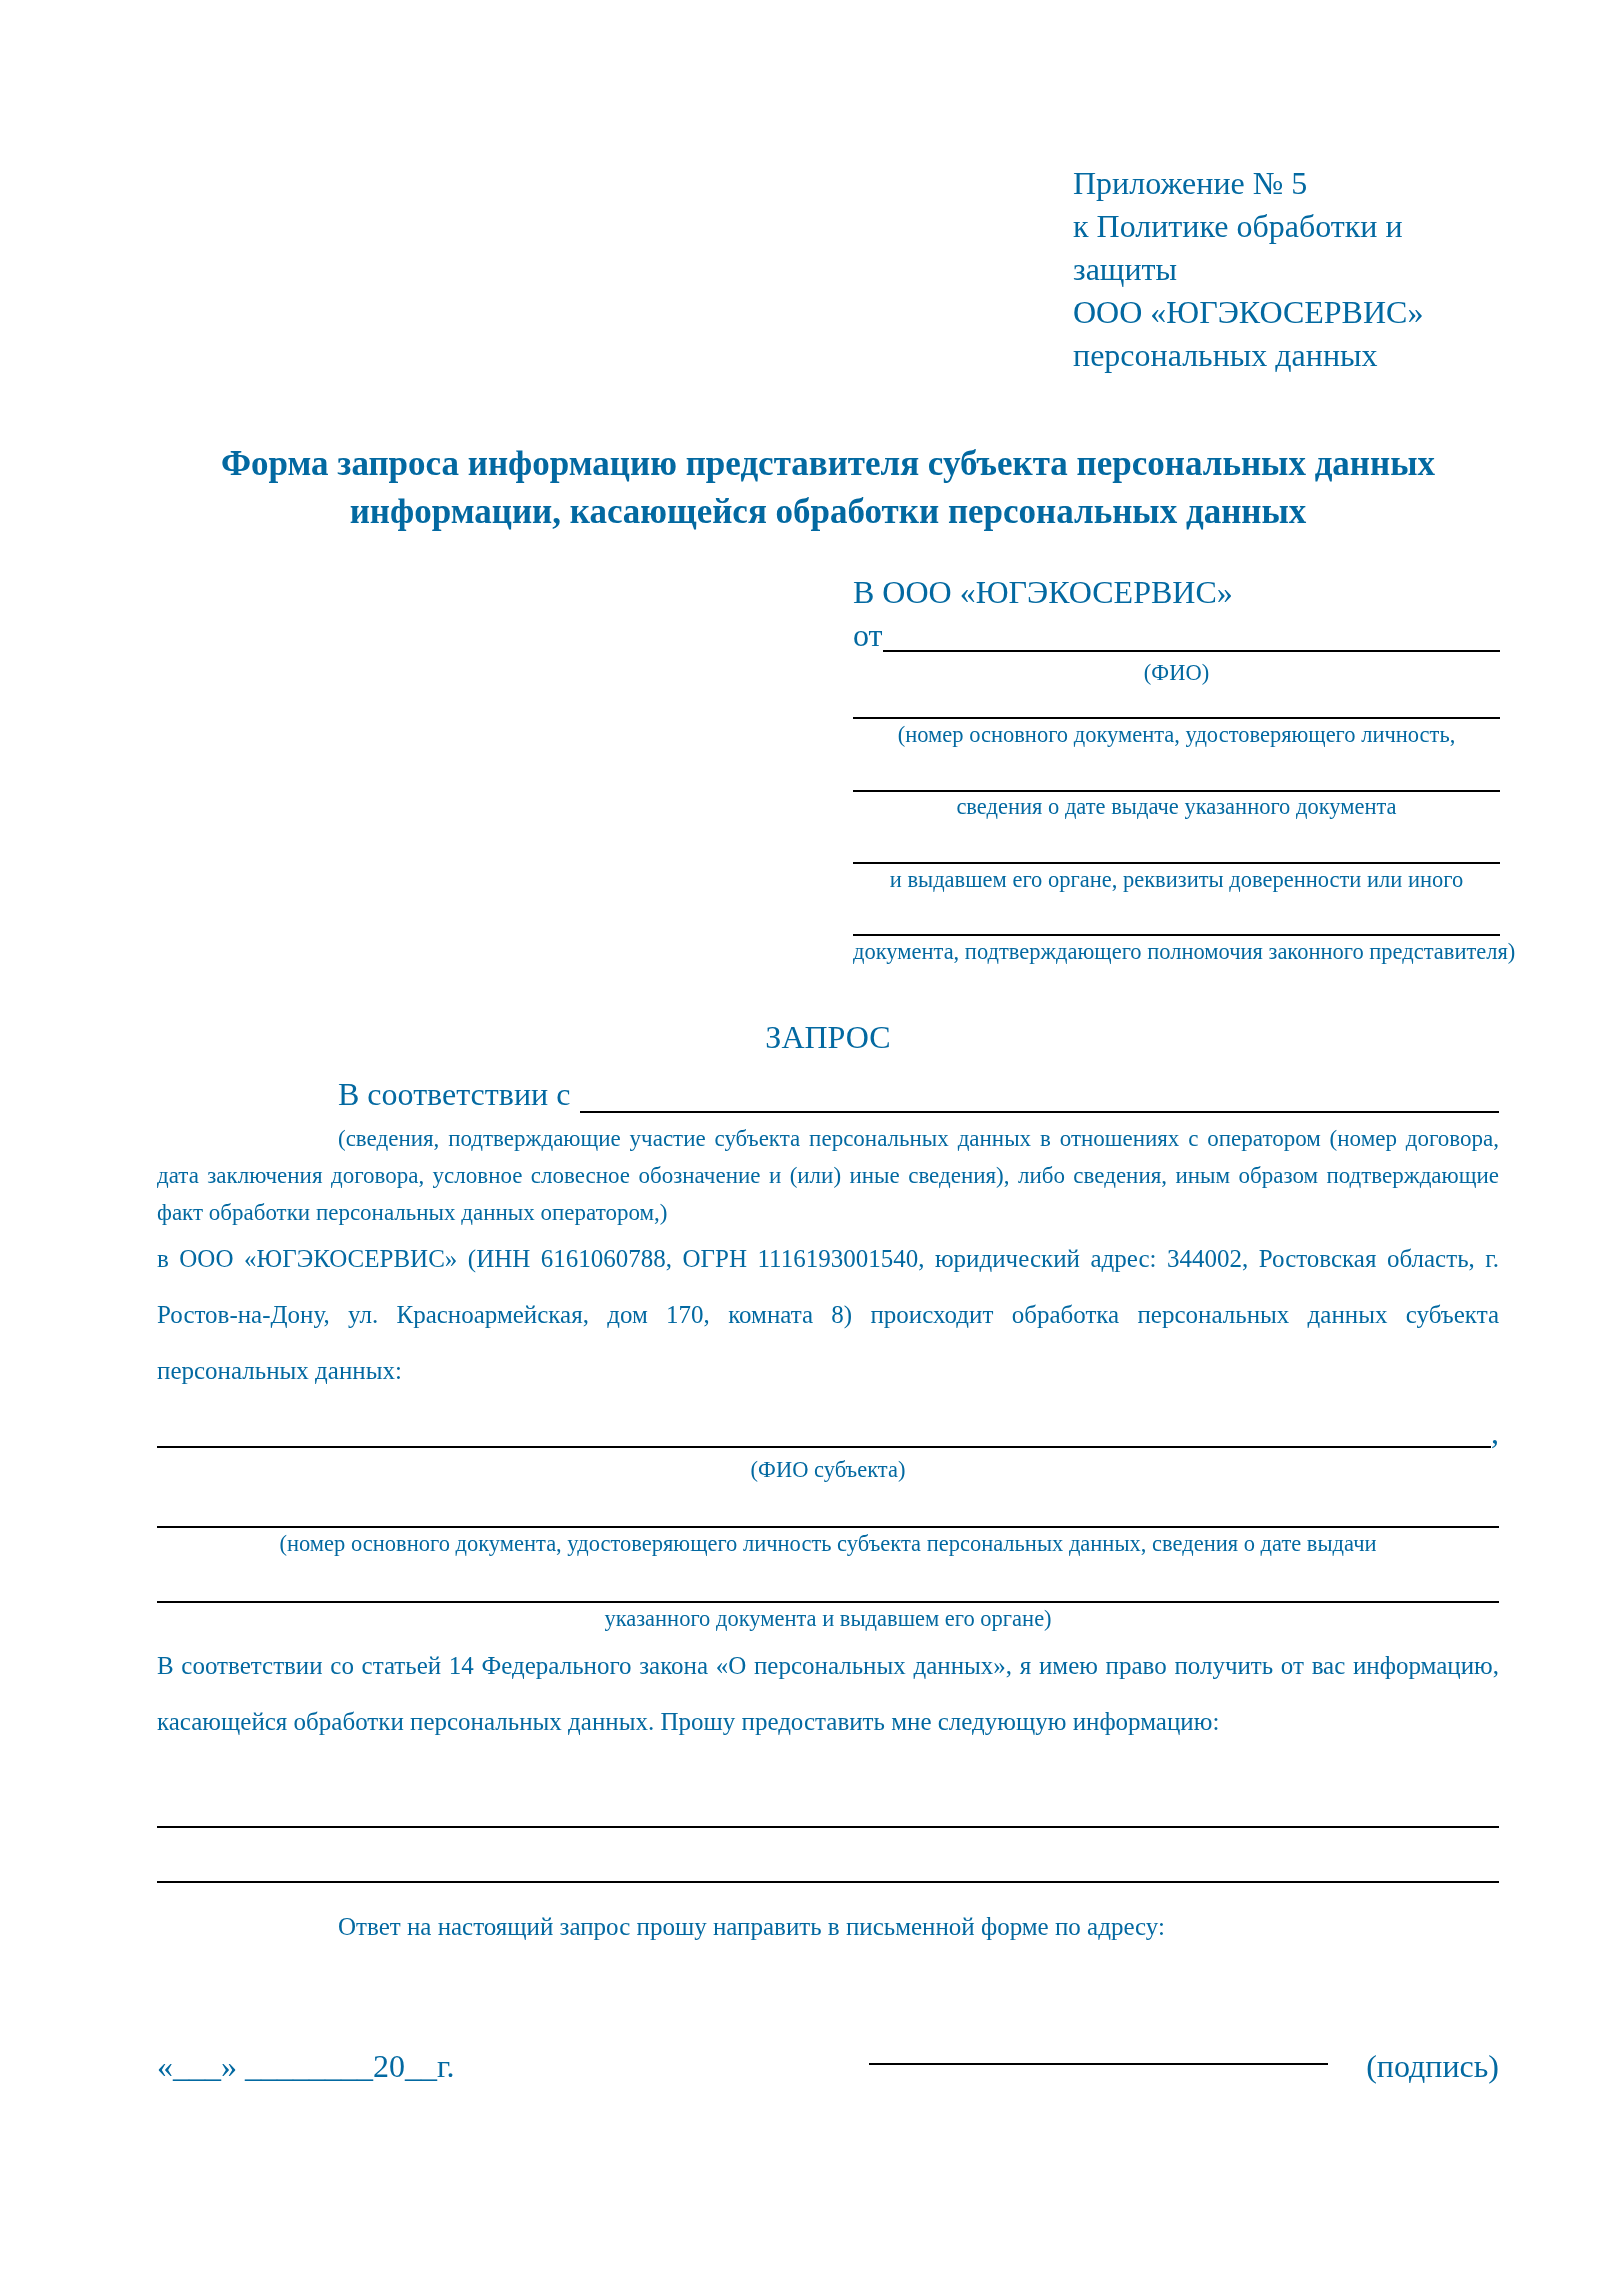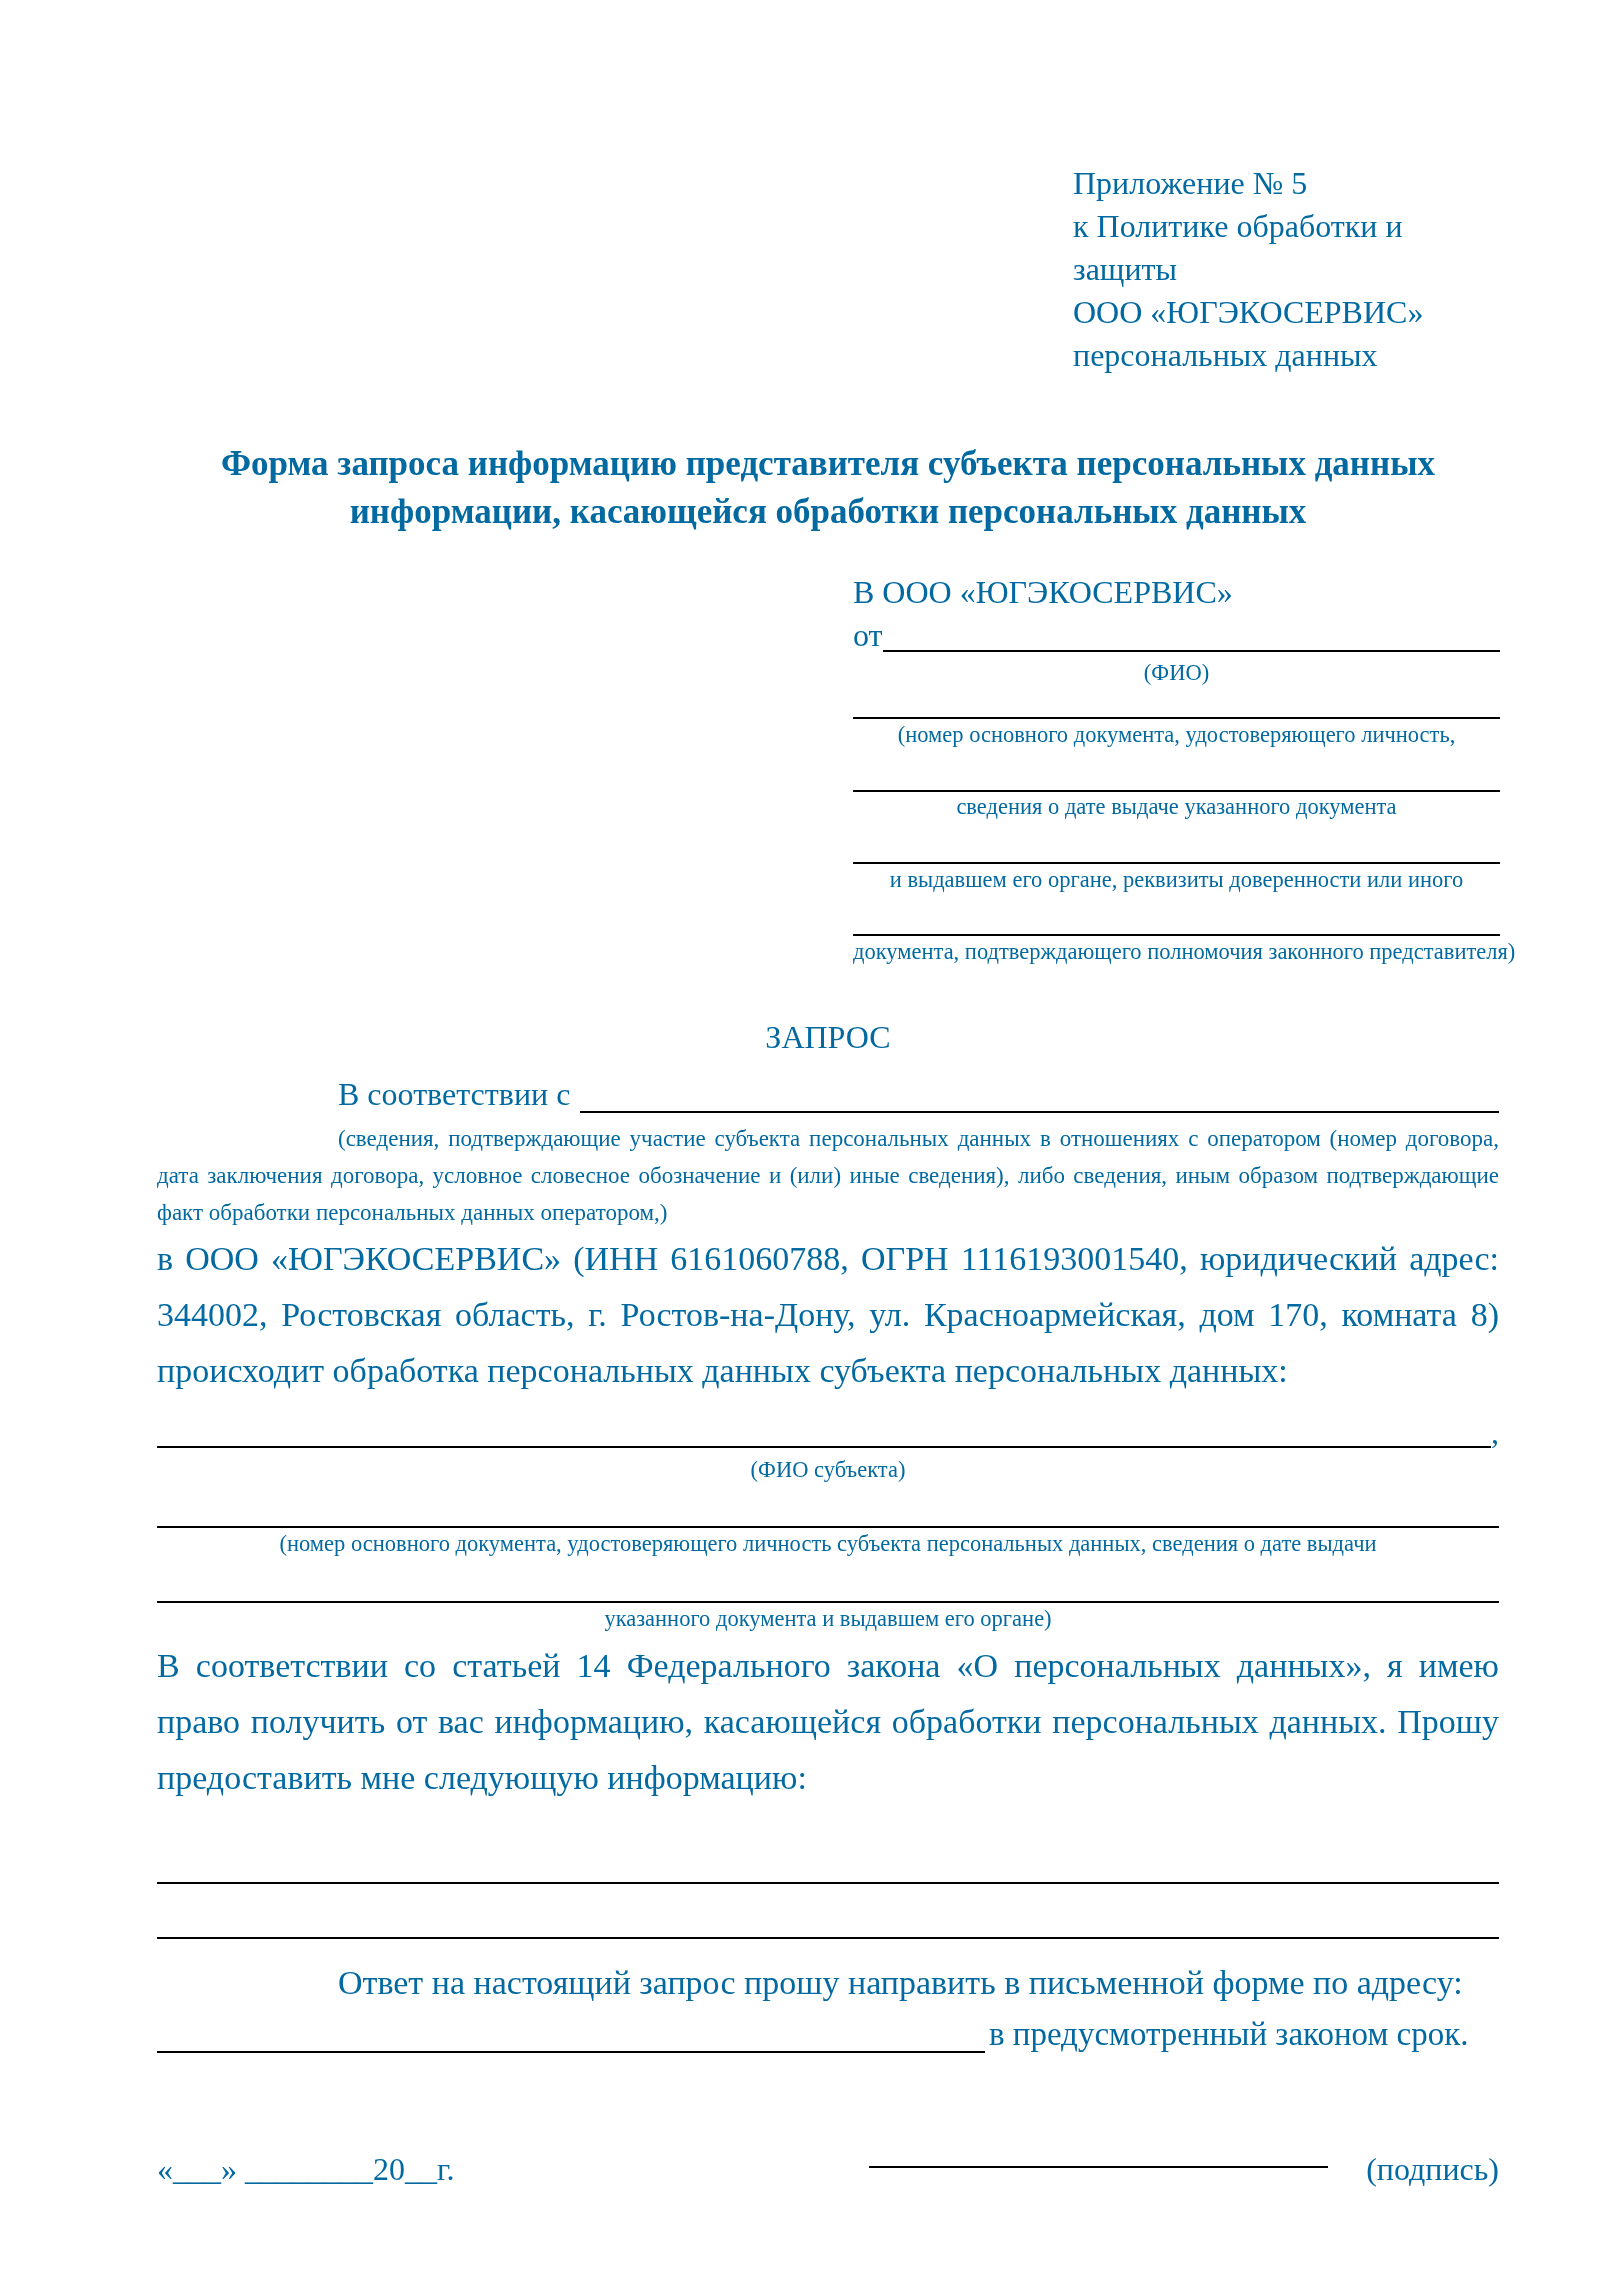--- a/index.html
+++ b/index.html
@@ -75,21 +75,21 @@
   }
   .accord-row .label { white-space: nowrap; padding-right: 9.8px; }
   .basis-caption {
     margin-top: 2px;
     font-size: 23px;
     line-height: 37px;
     text-align: justify;
     text-indent: 181px;
   }
   .body-para {
-    font-size: 34px;
+    font-size: 25px;
     line-height: 56px;
     text-align: justify;
   }
   .fio-row {
     margin-top: 11.8px;
     display: flex;
     font-size: 32px;
     line-height: 43px;
   }
   .fio-row .fill { height: 35px; }
@@ -193,24 +193,20 @@
     <div class="fill-line"></div>
     <div class="caption">указанного документа и выдавшем его органе)</div>
   </div>
 
   <div class="body-para law-para">В соответствии со статьей 14 Федерального закона «О персональных данных», я имею право получить от вас информацию, касающейся обработки персональных данных. Прошу предоставить мне следующую информацию:</div>
 
   <div class="blank-1"></div>
   <div class="blank-2"></div>
 
   <div class="body-para reply-para">Ответ на настоящий запрос прошу направить в письменной форме по адресу:</div>
-  <div class="reply-row">
-    <span class="fill"></span>
-    <span class="tail">в предусмотренный законом срок.</span>
-  </div>
 
   <div class="sign-row">
     <div class="sign-date">«___» ________20__г.</div>
     <div class="sign-right">
       <span class="fill"></span>
       <span class="sign-label">(подпись)</span>
     </div>
   </div>
 
 </div>

